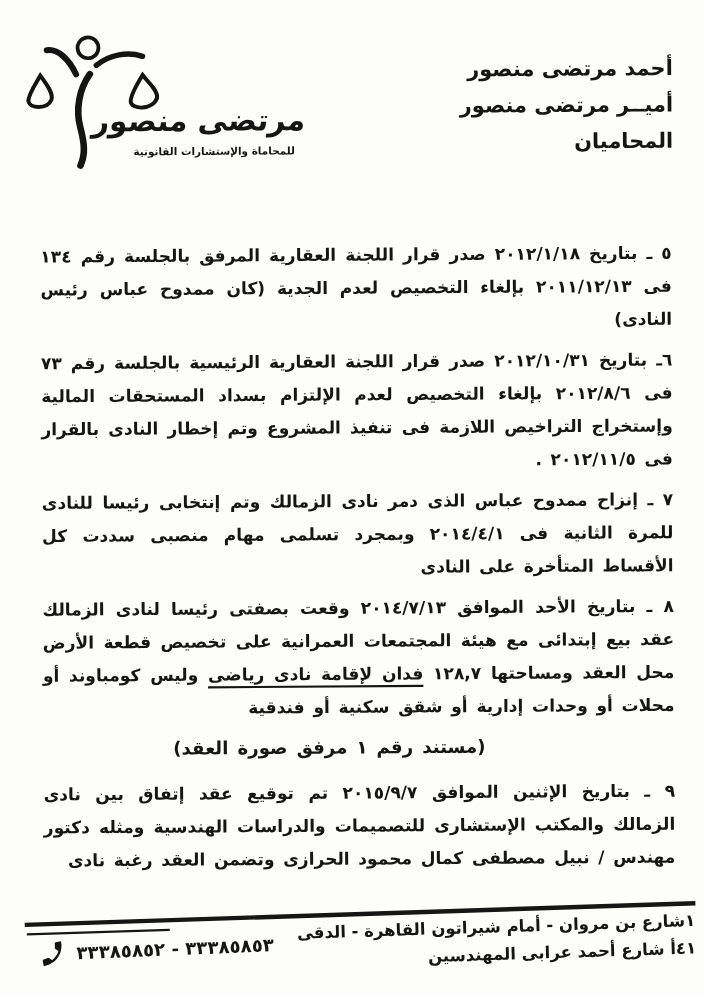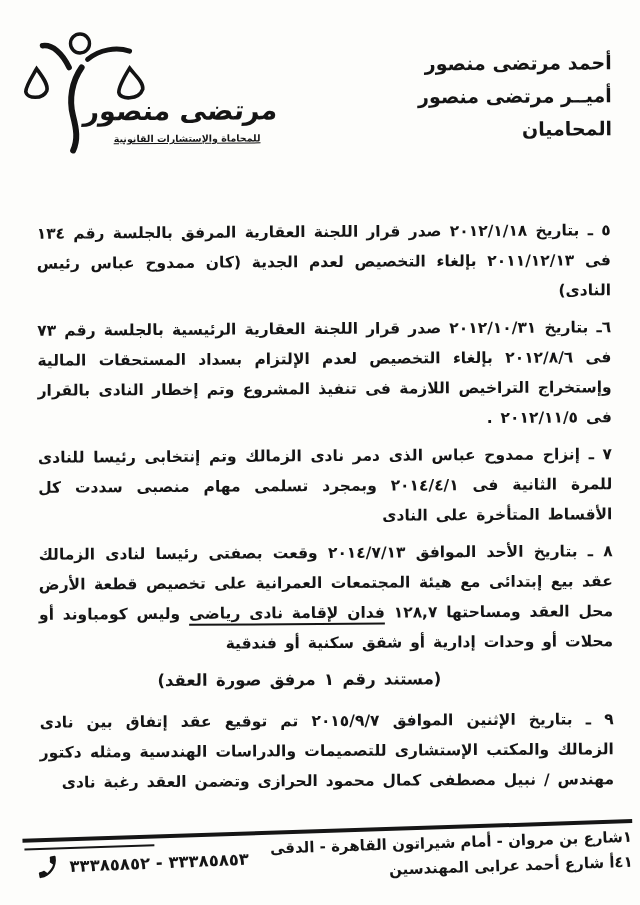--- a/index.html
+++ b/index.html
@@ -20,22 +20,22 @@
   .emblem path, .emblem circle { stroke: #141414; fill: none; stroke-linecap: round; }
   .brand {
     position: absolute; left: 56px; top: 80px; width: 200px;
     direction: rtl; text-align: right;
     font-size: 27px; font-weight: bold; letter-spacing: -1px;
     transform: skewX(-7deg);
     white-space: nowrap;
   }
   .tagline {
     position: absolute; left: 84px; top: 118px; width: 162px;
-    direction: rtl; text-align: center;
-    font-size: 9.5px; font-weight: bold; white-space: nowrap; text-decoration: underline;
+    direction: rtl; 
+    font-size: 9.5px; font-weight: bold; white-space: nowrap;
   }
   .names {
     position: absolute; right: 26px; top: 48px;
     direction: rtl; text-align: right;
     font-weight: bold; font-size: 19px; line-height: 33px;
     white-space: nowrap;
   }
 
   
   .docbody {

